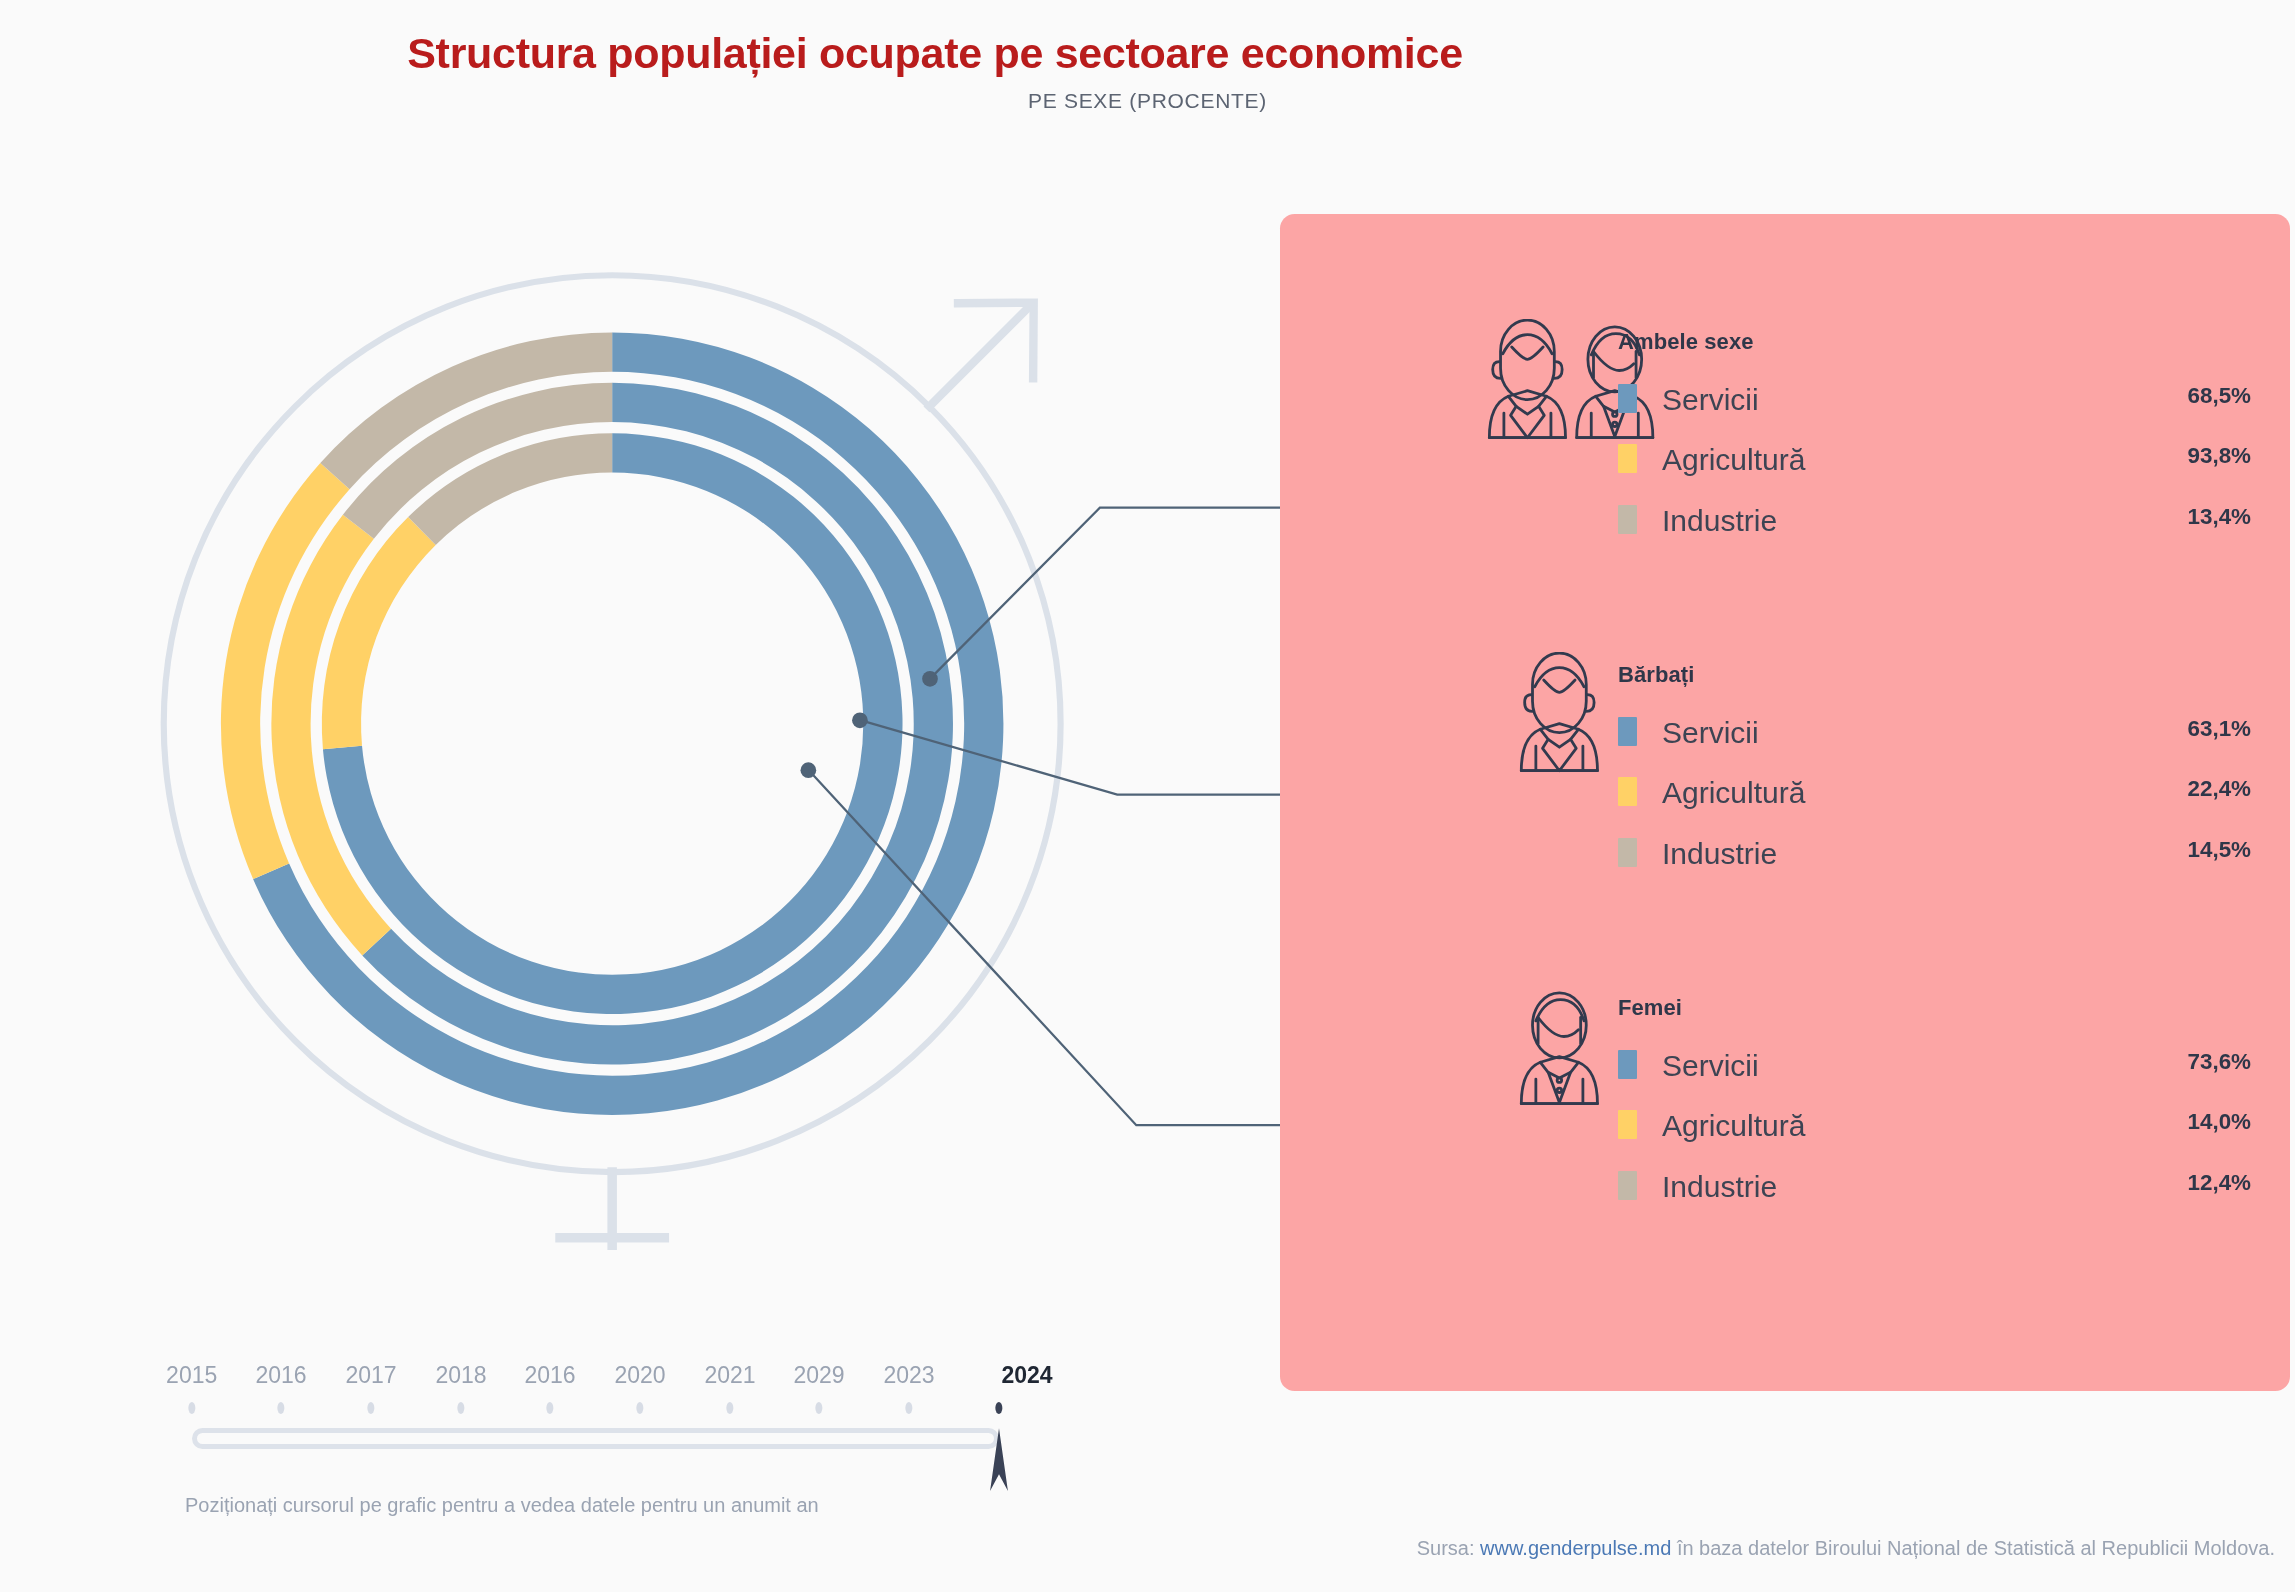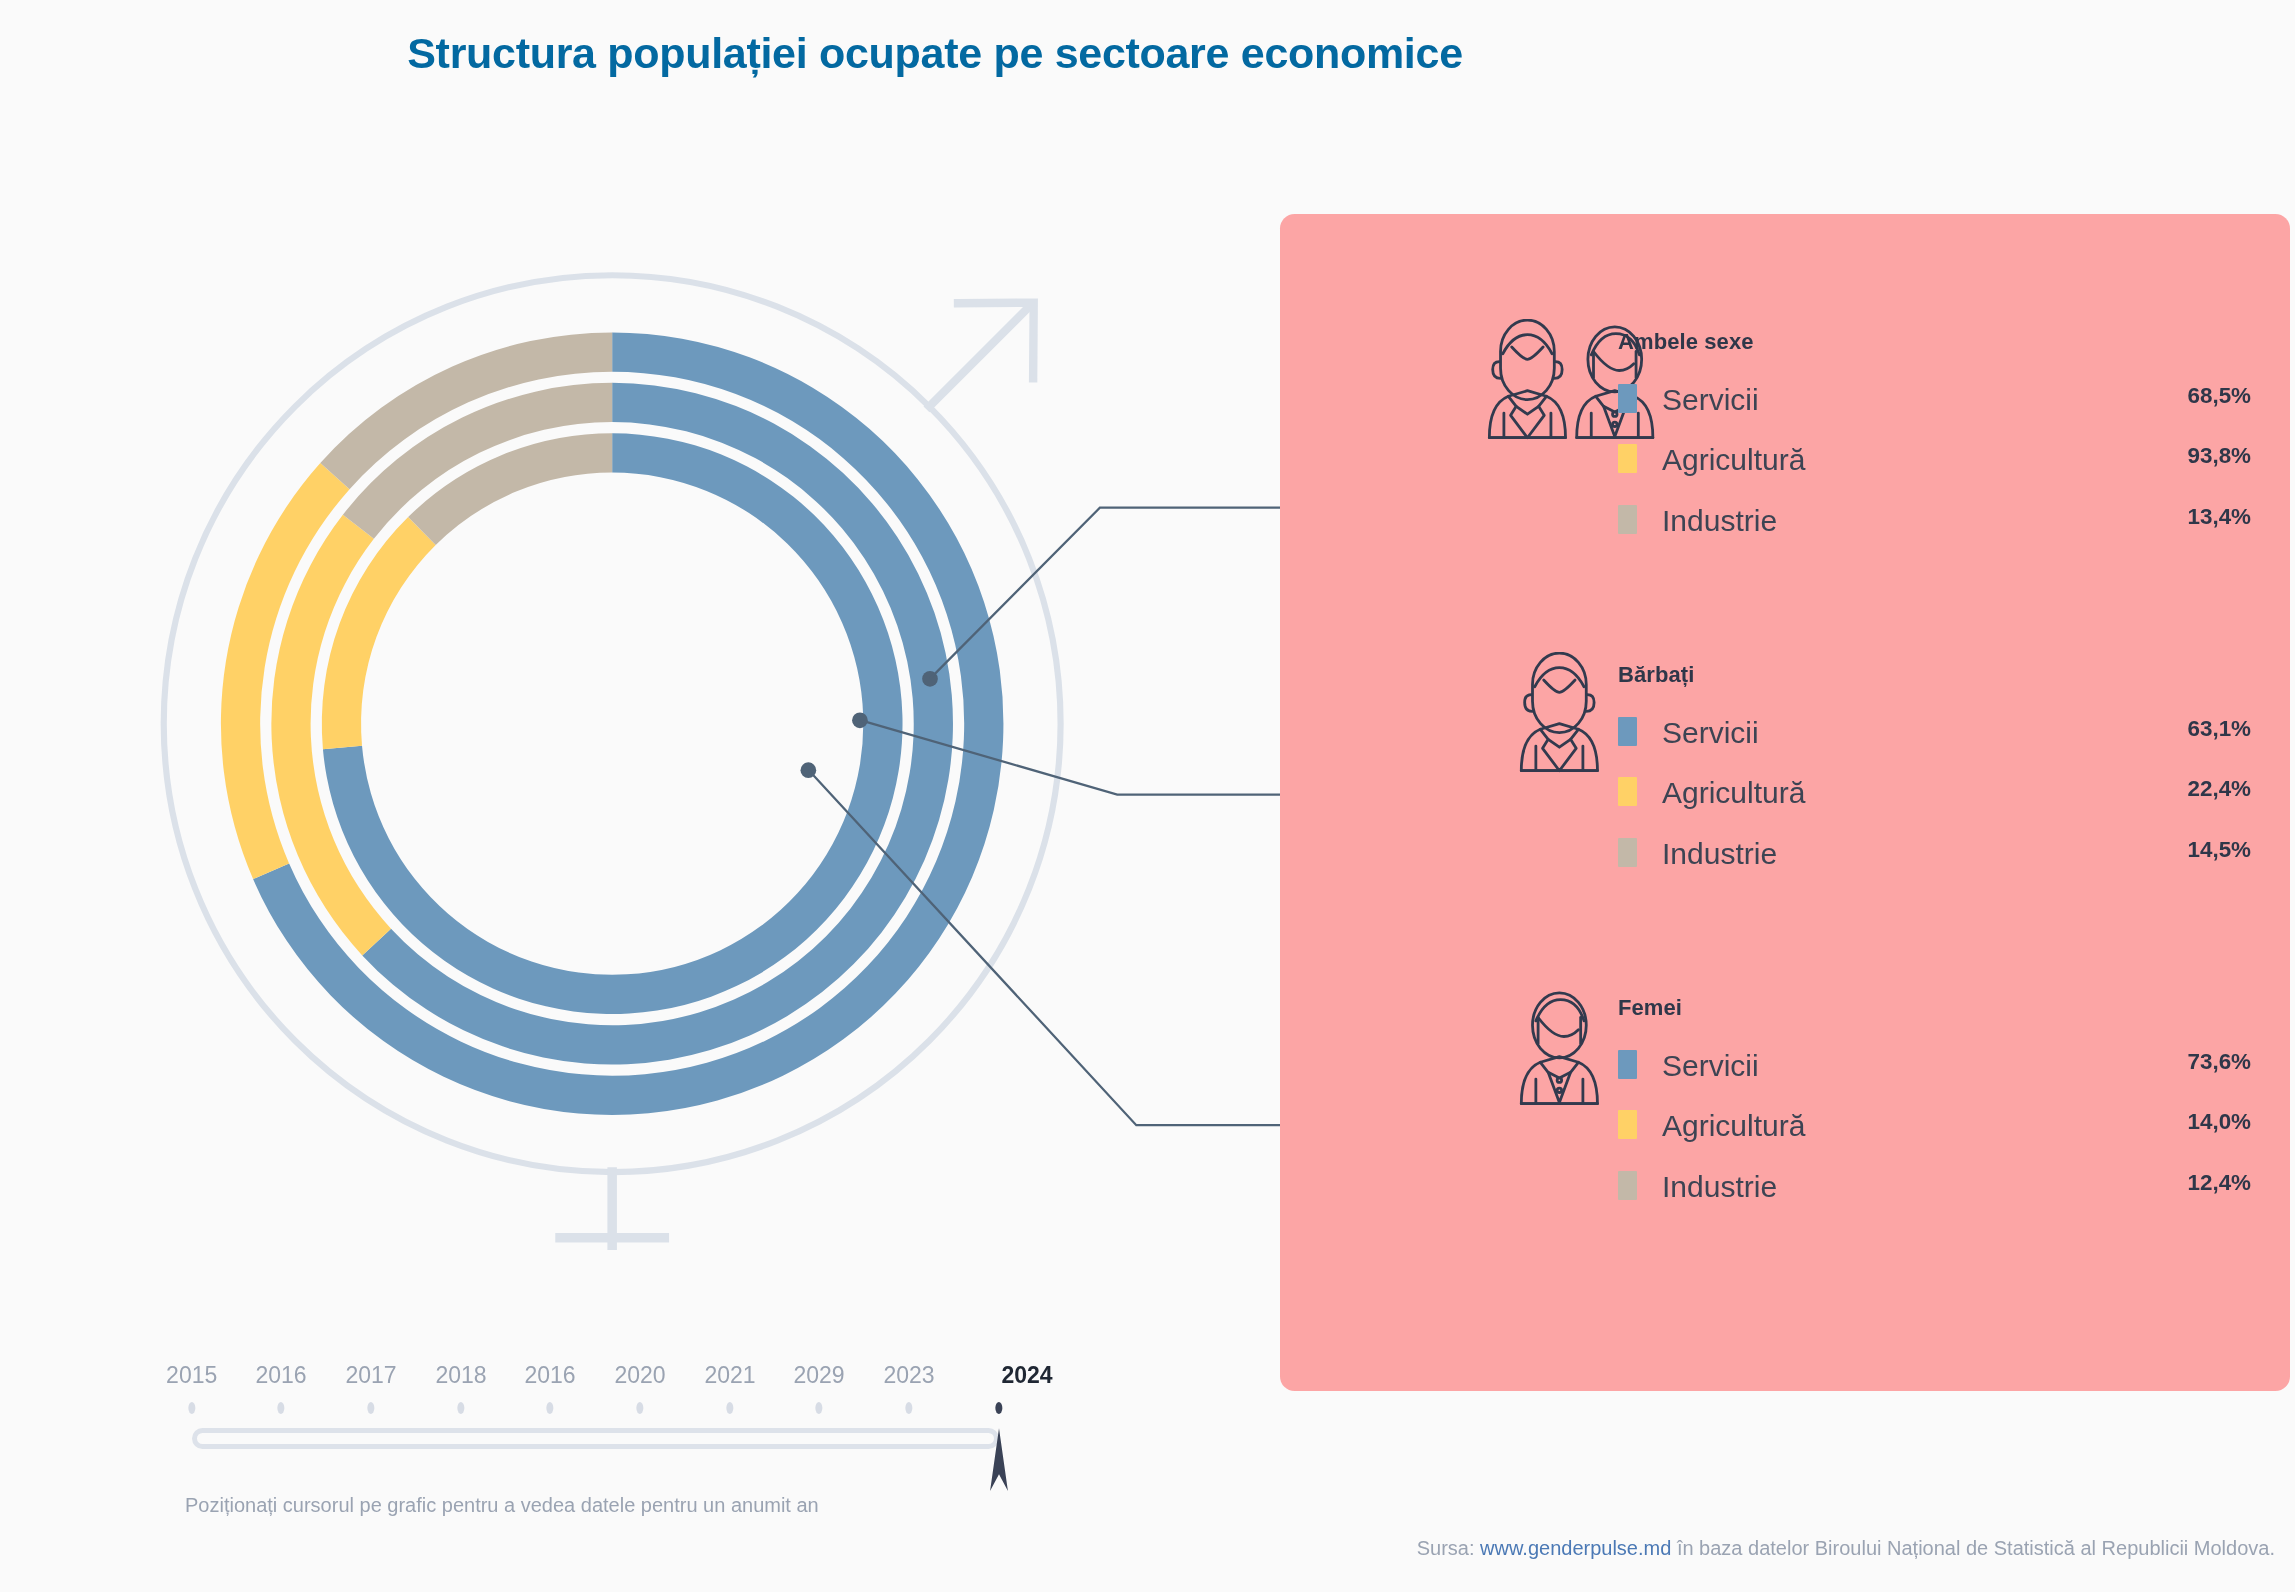--- a/index.html
+++ b/index.html
@@ -10,21 +10,21 @@
     color:#3d4453;
     overflow:hidden;
     position:relative;
   }
   .page{position:absolute;inset:0;}
 
   
   #chart-title{
     position:absolute;top:29px;left:0;width:1870px;
     text-align:center;
-    font-size:43px;font-weight:bold;color:#0369a1;
+    font-size:43px;font-weight:bold;color:#b91c1c;
     letter-spacing:-0.3px;
   }
   #chart-subtitle{
     position:absolute;top:89px;left:0;width:2295px;
     text-align:center;
     font-size:21px;font-weight:normal;color:#5c6472;
     letter-spacing:0.7px;
   }
 
   
@@ -103,20 +103,21 @@
     font-size:20px;color:#9aa3b2;
   }
   #footer a{color:#4b79b5;text-decoration:none;}
 </style>
 </head>
 <body>
 
 <div class="page">
 
   <div id="chart-title">Structura populației ocupate pe sectoare economice</div>
+  <div id="chart-subtitle">PE SEXE (PROCENTE)</div>
 
   <div id="donut-area">
     <svg id="donut-svg" width="1037" height="1037" viewBox="0 0 1850 1850">
       <g id="rings-group">
           <path d="M903 213 A698 698 0 1 1 262.4121095838883 1188.2204080731353 L326.6544481643007 1160.418934484139 A628 628 0 1 0 903 283 Z" fill="#6d99bd"></path>
           <path d="M262.40727127258106 1188.2092276630765 A698 698 0 0 1 382.32496695146244 446.1328039537482 L434.5416608101983 492.7527233280141 A628 628 0 0 0 326.65009507045966 1160.408875318642 Z" fill="#ffd166"></path>
           <path d="M382.33308049392076 446.12371653089247 A698 698 0 0 1 902.9878176018218 213.00000010631152 L902.989039332298 283.00000009564985 A628 628 0 0 0 434.5489606736136 492.7445472512901 Z" fill="#c3b8a8"></path>
           <path d="M903 303 A608 608 0 1 1 457.18796495911846 1324.4194352140544 L508.5150084671147 1276.821802870331 A538 538 0 1 0 903 373 Z" fill="#6d99bd"></path>
           <path d="M457.18074949668363 1324.411654263231 A608 608 0 0 1 422.57924862312626 538.3608962461399 L477.8908482882269 581.2634246388541 A538 538 0 0 0 508.50862373226283 1276.8149177526616 Z" fill="#ffd166"></path>
           <path d="M422.5857524755805 538.35251137899 A608 608 0 0 1 902.9893883981484 303.0000000926037 L902.9906101286248 373.00000008194206 A538 538 0 0 0 477.8966033418788 581.2560051346984 Z" fill="#c3b8a8"></path>

